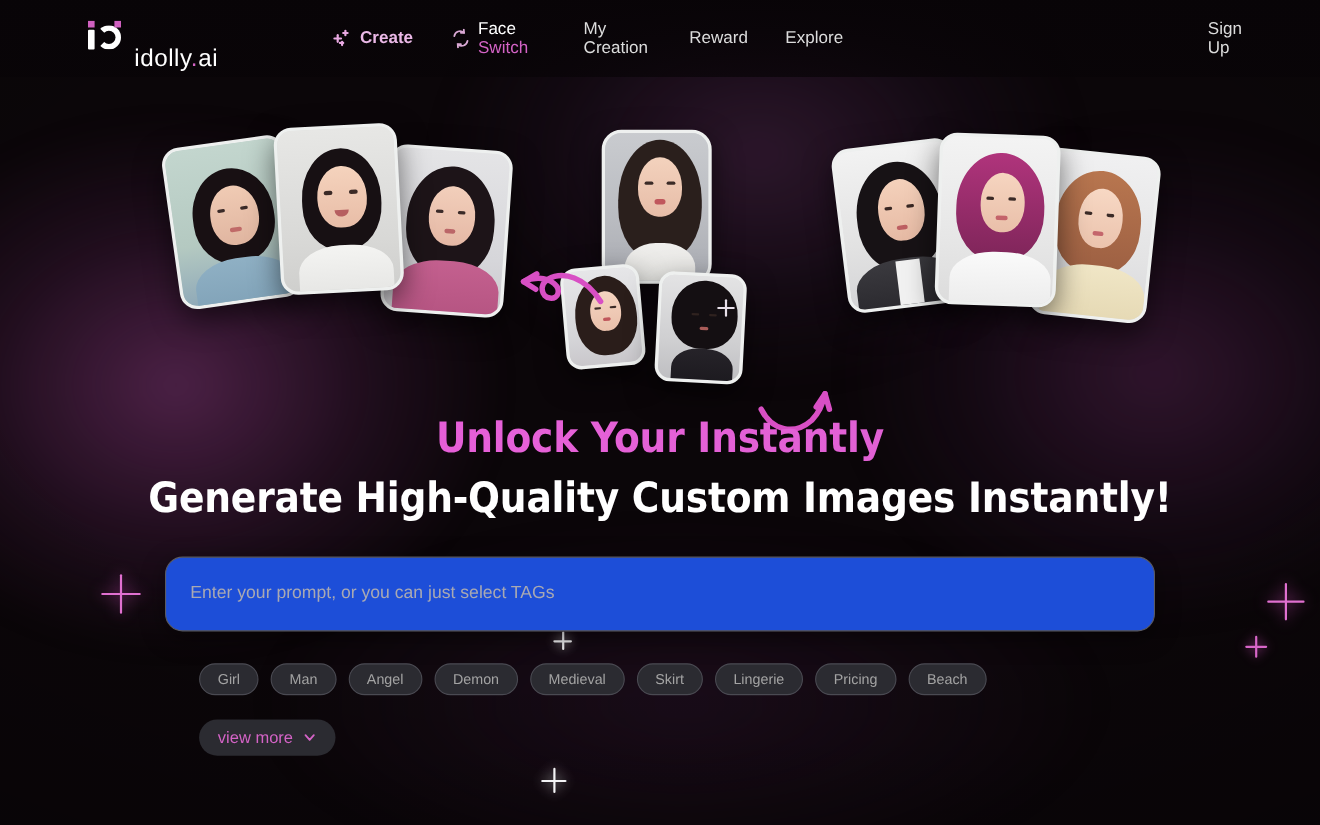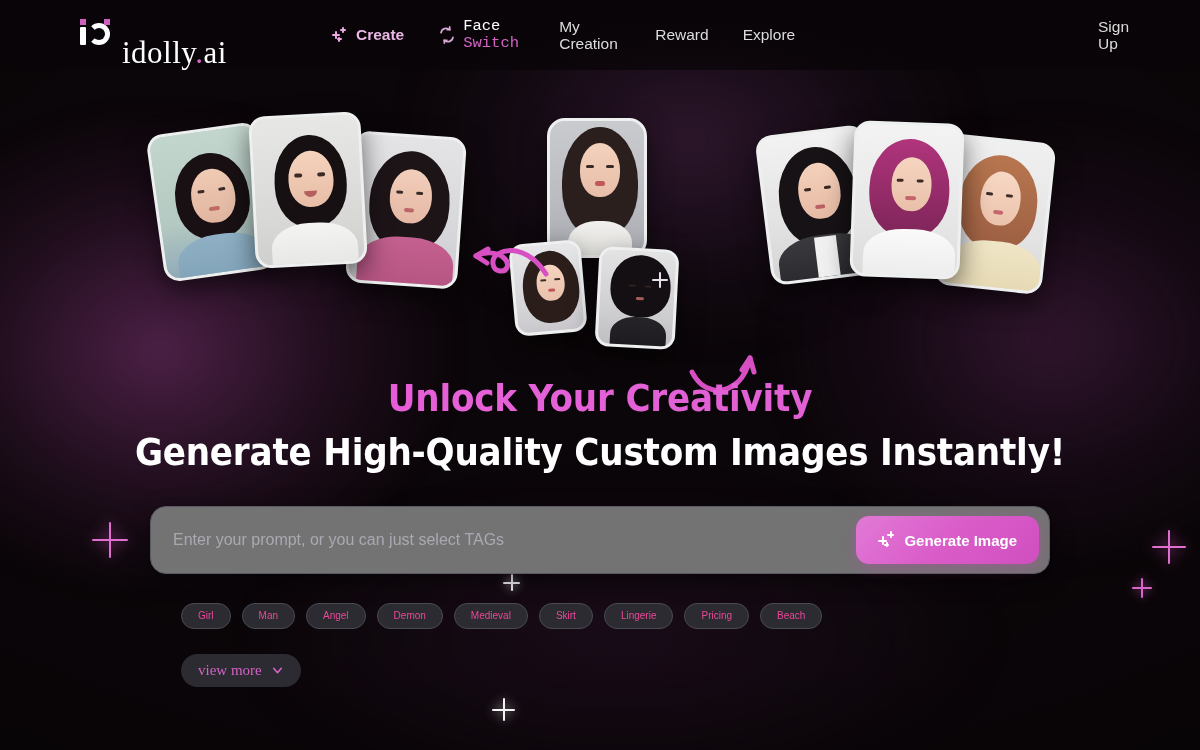--- a/index.html
+++ b/index.html
@@ -61,34 +61,34 @@
   .logo-mark .ring {
     position:absolute; left:10px; top:5px; width:22px; height:22px;
     border:5px solid #fff; border-radius:50%;
     border-left-color:transparent;
   }
   .logo-mark .sq {
     position:absolute; left:26px; top:1px; width:6px; height:6px;
     background:#d060c0;
   }
   .logo-text {
-    font-size:31px; font-weight:400; letter-spacing:.5px;
-    color:#ffffff; font-family:Liberation Serif, serif;margin-top:36px;
+    font-size:22px; font-weight:400; letter-spacing:.5px;
+    color:#ffffff; font-family:Liberation Sans, sans-serif;margin-top:36px;
   }
   .logo-text .dotpink { color:#d563c5; }
 
   .nav { display:flex; align-items:center; margin-left:88px; gap:0px; }
   .nav-item {
     display:flex; align-items:center; gap:7px;
     padding:0 17px; height:54px; cursor:pointer;
     font-size:15.5px; color:#dcdcdc; line-height:1.12;
   }
   .nav-item .lbl { max-width:68px; }
   .nav-item.create .lbl { color:#eab8e6;font-weight:bold; }
-  .nav-item.faceswitch .lbl { color:#ffffff;font-family:Liberation Mono, monospace; }
+  .nav-item.faceswitch .lbl { color:#ffffff; }
   .nav-item.faceswitch .lbl .w2 { color:#d463c6; display:block; }
   .nav-item.wrap .lbl { width:62px; }
 
   .icon-sparkles { position:relative; width:17px; height:17px; flex:0 0 17px; }
   .spk { position:absolute; }
   .spk::before, .spk::after {
     content:""; position:absolute; background:currentColor;
   }
   .spk::before { left:50%; top:0; width:2px; height:100%; transform:translateX(-50%); border-radius:2px; }
   .spk::after  { top:50%; left:0; height:2px; width:100%; transform:translateY(-50%); border-radius:2px; }
@@ -133,21 +133,21 @@
   }
   .h-line2 {
     font-family:"DejaVu Sans Condensed","Liberation Sans Narrow","Liberation Sans",sans-serif;
     font-size:38px; font-weight:bold; color:#ffffff; margin-top:10px;
     letter-spacing:-.2px;
   }
 
   
   .promptbar {
     position:absolute; left:150px; top:506px; width:900px; height:68px;
-    background:#737373; border:1px solid #5a5a62; border-radius:16px;
+    background:#1d4ed8; border:1px solid #5a5a62; border-radius:16px;
     display:flex; align-items:center; z-index:20;
     box-shadow:0 6px 22px rgba(0,0,0,.45);
   }
   .prompt-input {
     flex:1; border:none; outline:none; background:transparent;
     color:#e6e6ea; font-size:16px; padding:0 22px;
     font-family:"Liberation Sans",sans-serif;
   }
   .prompt-input::placeholder { color:#a9a9b2; }
   .btn-generate {
@@ -159,30 +159,30 @@
     box-shadow:0 4px 14px rgba(210,70,190,.35);
   }
 
   
   .tags {
     position:absolute; left:181px; top:603px; width:880px; z-index:20;
     display:flex; flex-wrap:wrap; gap:11px;
   }
   .tag {
     background:#2b2b31; border:1px solid #4a4a52; border-radius:20px;
-    color:#ec4899; font-size:10px; padding:7px 16px; cursor:pointer;
+    color:#a3a3a3; font-size:13px; padding:7px 16px; cursor:pointer;
     line-height:1;
     text-align:center;
   }
   .viewmore {
     position:absolute; left:181px; top:654px; z-index:20;
     background:#2b2b31; border:none; border-radius:20px;
     color:#d463c6; font-size:15px; padding:8px 17px; cursor:pointer;
     display:flex; align-items:center; gap:9px;
-    font-family:Liberation Serif, serif;
+    font-family:Liberation Sans, sans-serif;
   }
   .chev { width:13px; height:13px; }
 
   
   .deco { position:absolute; z-index:18; pointer-events:none; }
 </style>
 </head>
 <body>
 
 <div id="page">
@@ -356,34 +356,26 @@
         <div class="face" style="left:35px; top:30px; width:40px; height:54px; background:linear-gradient(180deg,#f7d8c4,#ebc3ad);"></div>
         <div style="position:absolute;left:40px;top:52px;width:7px;height:3px;background:#3b2b27;border-radius:2px;"></div>
         <div style="position:absolute;left:60px;top:52px;width:7px;height:3px;background:#3b2b27;border-radius:2px;"></div>
         <div style="position:absolute;left:49px;top:69px;width:10px;height:4px;background:#c4666c;border-radius:4px;"></div>
         <div class="body" style="left:8px; top:100px; width:94px; height:60px; background:linear-gradient(180deg,#f0e6c6,#e3d6b0);"></div>
       </div>
     </div>
   </div>
 
   <div class="headline">
-    <div class="h-line1">Unlock Your Creativity</div>
+    <div class="h-line1">Unlock Your Instantly</div>
     <div class="h-line2">Generate High-Quality Custom Images Instantly!</div>
   </div>
 
   <div class="promptbar">
     <input class="prompt-input" type="text" placeholder="Enter your prompt, or you can just select TAGs" style="">
-    <button class="btn-generate">
-      <span class="icon-sparkles" style="width:18px;height:18px;">
-        <span class="spk" style="color:#ffffff; left:0px; top:5px; width:9px; height:9px;"></span>
-        <span class="spk" style="color:#ffffff; left:9px; top:0px; width:7px; height:7px;"></span>
-        <span class="spk" style="color:#ffffff; left:6px; top:11px; width:5px; height:5px;"></span>
-      </span>
-      <span>Generate Image</span>
-    </button>
   </div>
 
   <div class="tags">
     <div class="tag">Girl</div>
     <div class="tag">Man</div>
     <div class="tag">Angel</div>
     <div class="tag">Demon</div>
     <div class="tag">Medieval</div>
     <div class="tag">Skirt</div>
     <div class="tag">Lingerie</div>

